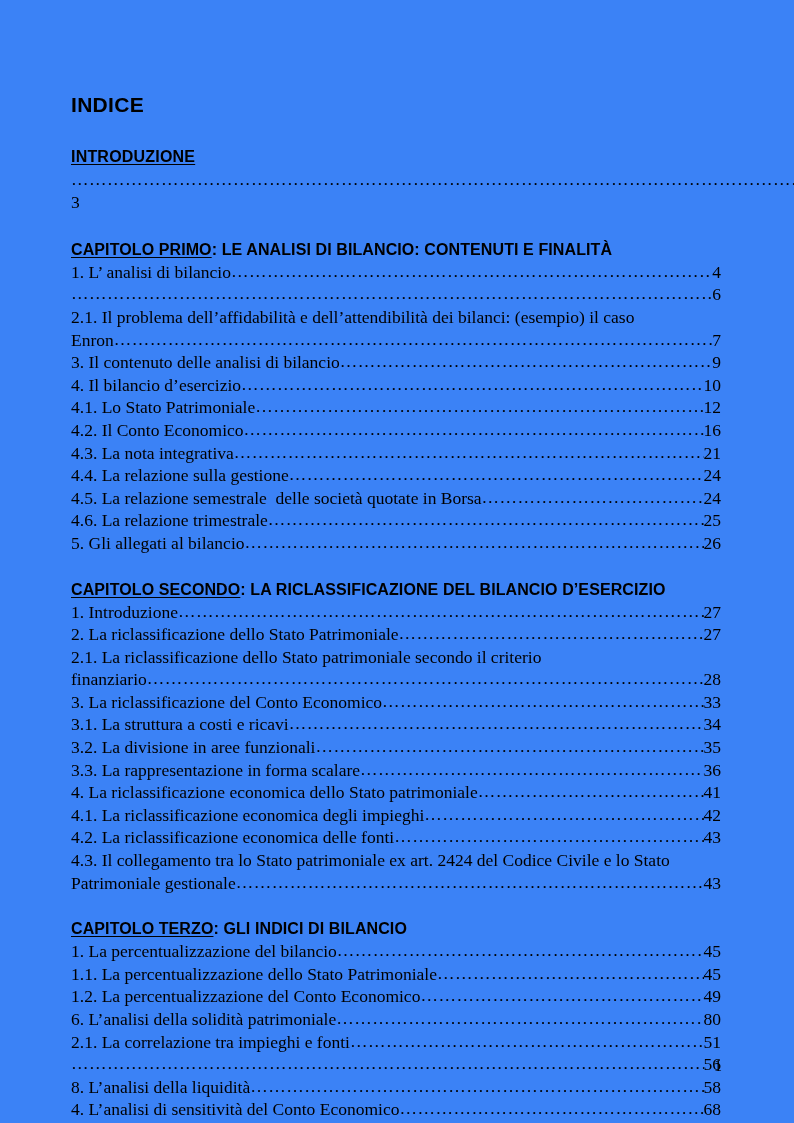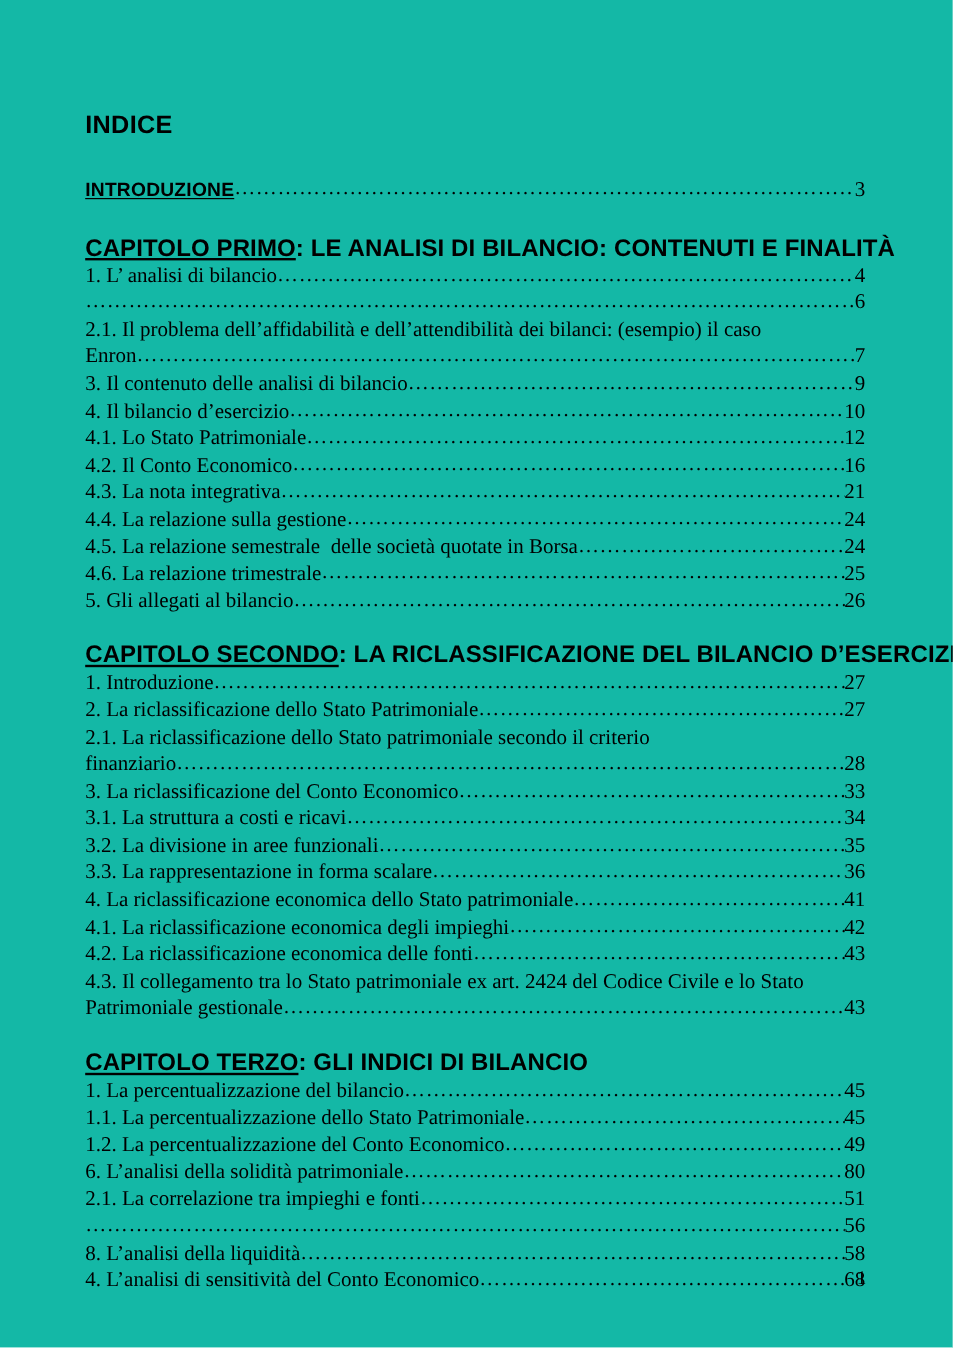--- a/index.html
+++ b/index.html
@@ -4,21 +4,21 @@
 <style>
   html, body {
     margin: 0;
     padding: 0;
     background: #ffffff;
   }
   .page {
     position: relative;
     width: 794px;
     height: 1123px;
-    background: #14b8a6;
+    background: #3b82f6;
     overflow: hidden;
     font-family: "Liberation Serif", "DejaVu Serif", serif;
     color: #000000;
   }
   .content {
     position: absolute;
     left: 71px;
     top: 92px;
     width: 650px;
   }
@@ -58,37 +58,38 @@
     top: -1px;
   }
   .toc-line .pageno {
     flex: 0 0 auto;
     white-space: pre;
   }
 
   
   .intro-line {
     margin-bottom: 25px;
+    flex-direction: column;
   }
   .intro-line .label {
     font-family: "Liberation Sans", "DejaVu Sans", sans-serif;
     font-weight: bold;
     font-variant: small-caps;
     font-size: 16px;
     letter-spacing: 0.2px;
     text-decoration: underline;
     text-underline-offset: 2px;
   }
 
   
   .chapter-heading {
     font-family: "Liberation Sans", "DejaVu Sans", sans-serif;
     font-weight: bold;
     font-variant: small-caps;
-    font-size: 20px;
+    font-size: 16px;
     letter-spacing: 0.1px;
     line-height: 22px;
     margin: 0;
     white-space: pre;
   }
   .chapter-heading .ch-name {
     text-decoration: underline;
     text-underline-offset: 2px;
   }
   .chapter-block {

